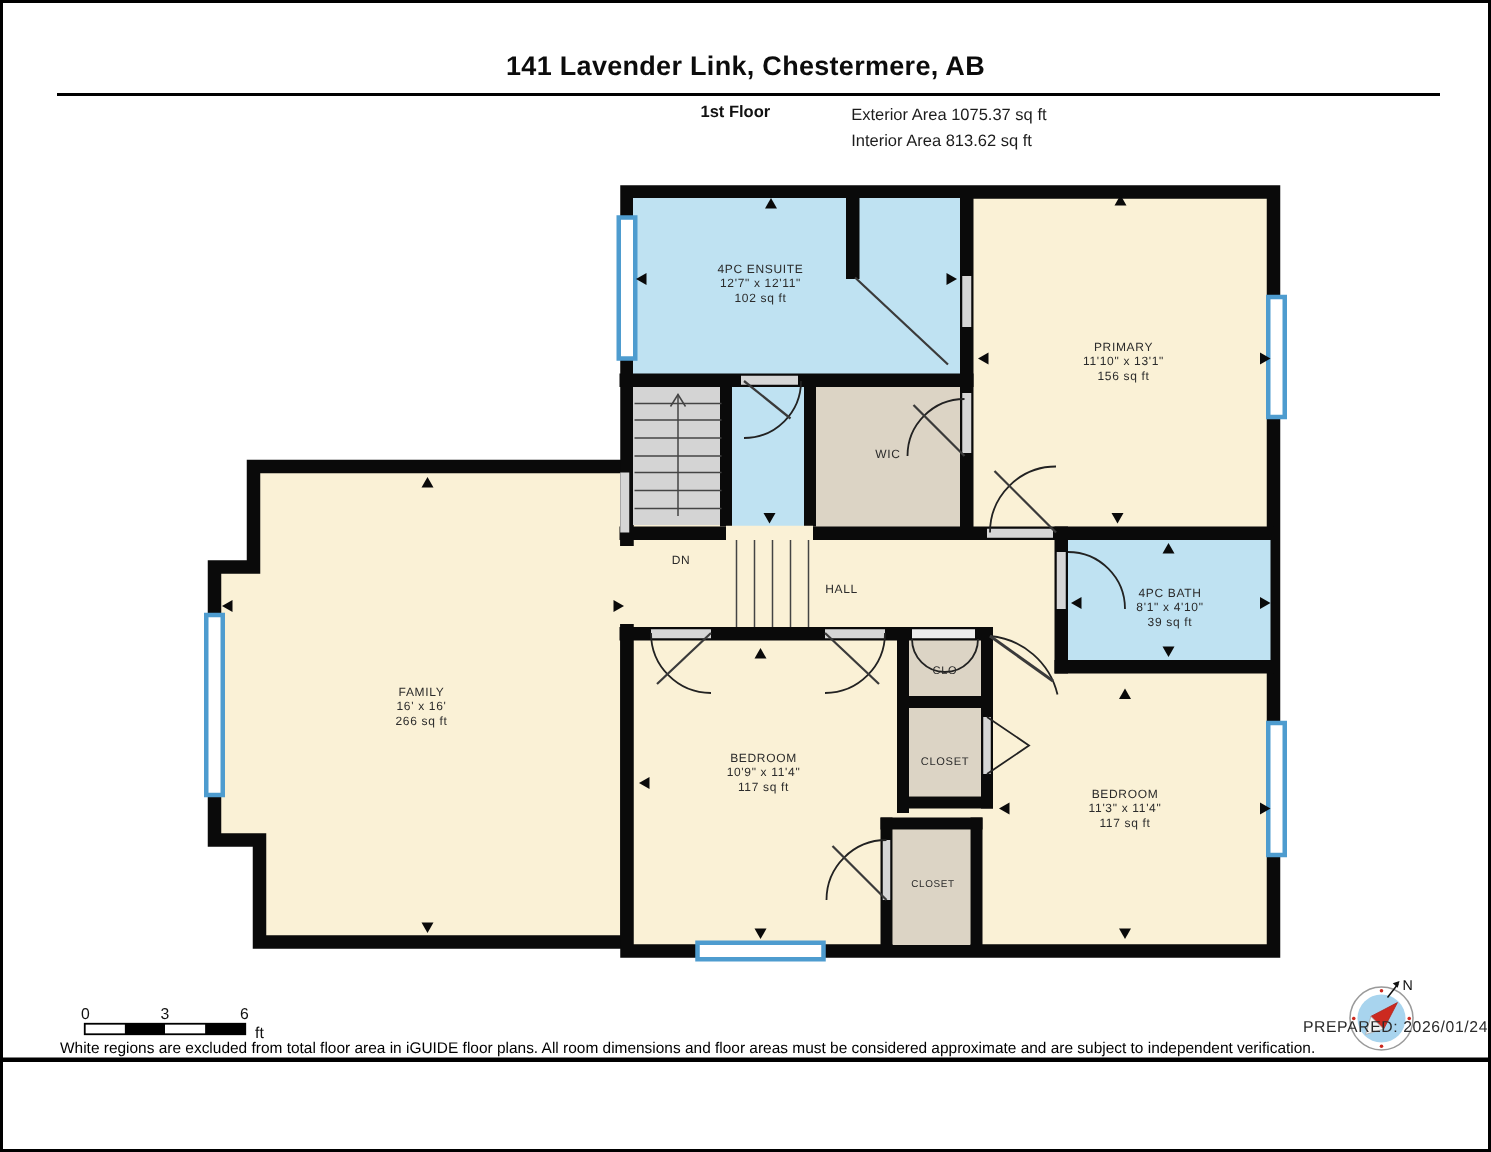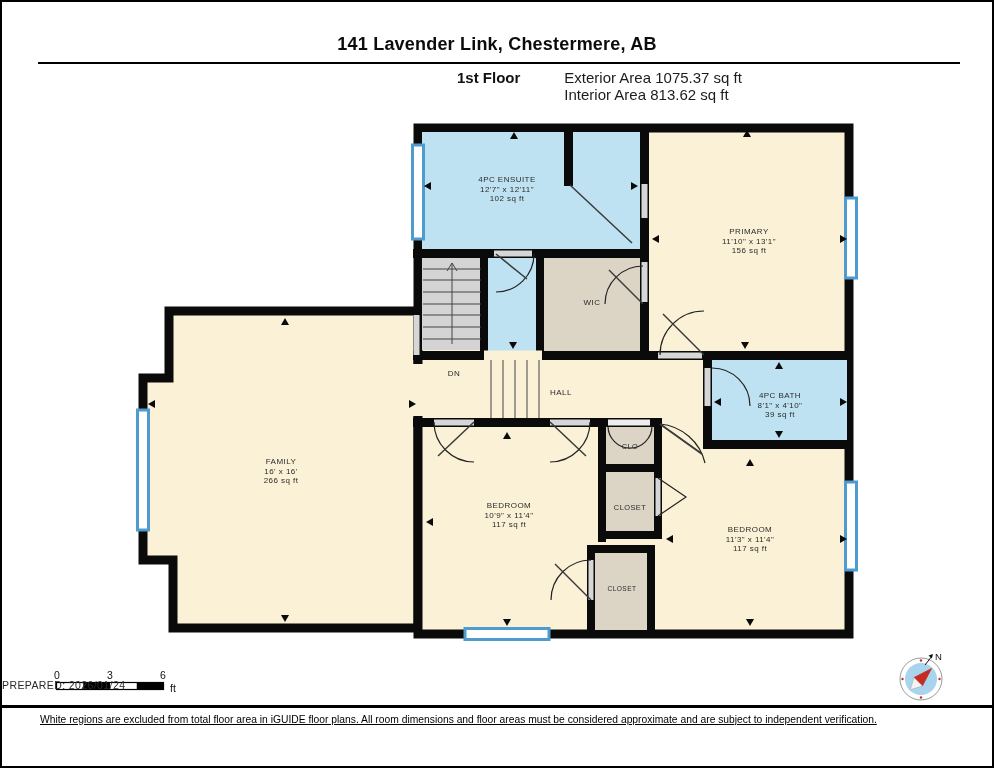--- a/index.html
+++ b/index.html
@@ -6,31 +6,31 @@
   .page{
     position:relative;width:994px;height:768px;background:#ffffff;
     border:2px solid #000;box-sizing:border-box;overflow:hidden;
     font-family:"Liberation Sans","DejaVu Sans",sans-serif;color:#111;
   }
   .title{
     position:absolute;top:32px;left:0;right:0;text-align:center;
     font-size:18px;font-weight:bold;letter-spacing:.2px;color:#0c0c0c;
   }
   .title-rule{position:absolute;top:60px;left:36px;width:922px;height:2px;background:#000;}
-  .floor-info{position:absolute;top:67px;left:455px;display:flex;gap:16px;font-size:15px;}
+  .floor-info{position:absolute;top:67px;left:465px;display:flex;gap:26px;font-size:11px;}
   .floor-info .flabel{font-weight:bold;}
   .floor-info .areas div{line-height:17px;color:#1c1c1c;padding-left:28px;}
   svg.plan{position:absolute;top:0;left:0;}
   .room-label{fill:#2b2b2b;letter-spacing:.45px;}
   .prepared{
-    position:absolute;top:677px;left:0;right:0;text-align:left;
+    position:absolute;top:677px;left:0;right:0;text-align:right;
     font-size:10.5px;letter-spacing:.4px;color:#2a2a2a;
   }
   .footer-rule{position:absolute;top:703px;left:0;width:994px;height:3px;background:#000;}
-  .disclaimer{position:absolute;top:712px;left:38px;font-size:10.3px;color:#000;text-decoration:underline;}
+  .disclaimer{position:absolute;top:692px;left:38px;font-size:10.3px;color:#000;}
 </style>
 </head>
 <body>
 
 <div class="page">
 
   <div class="title">141 Lavender Link, Chestermere, AB</div>
   <div class="title-rule"></div>
 
   <div class="floor-info">

